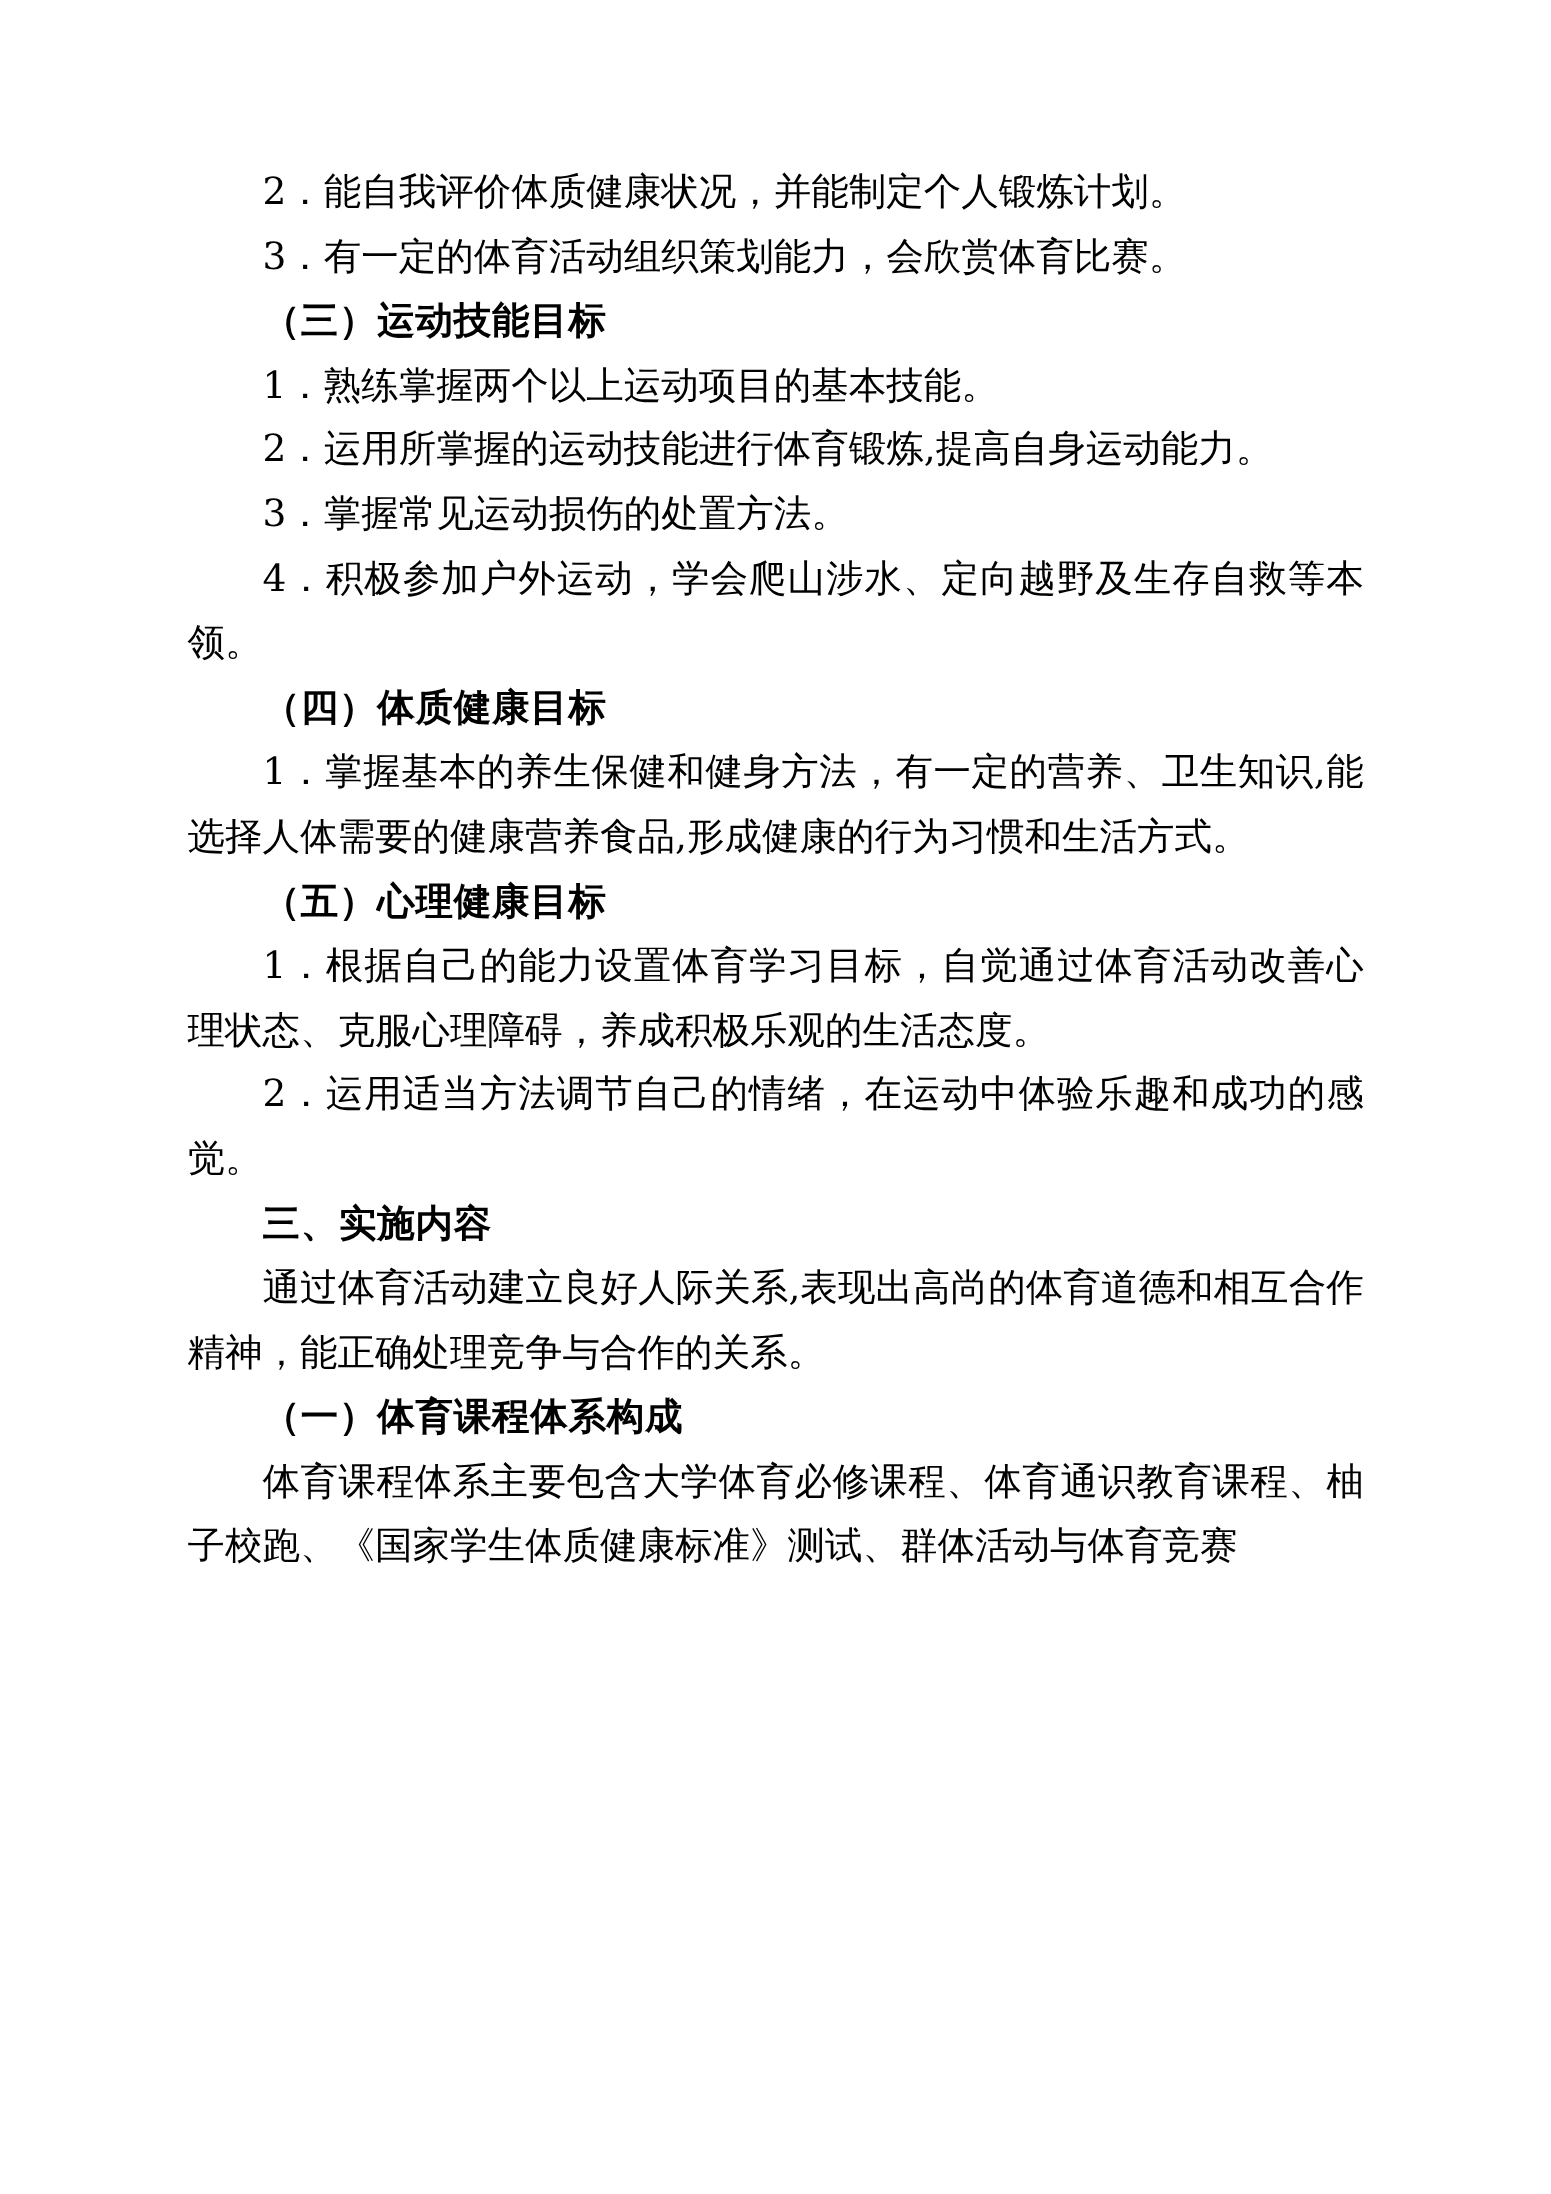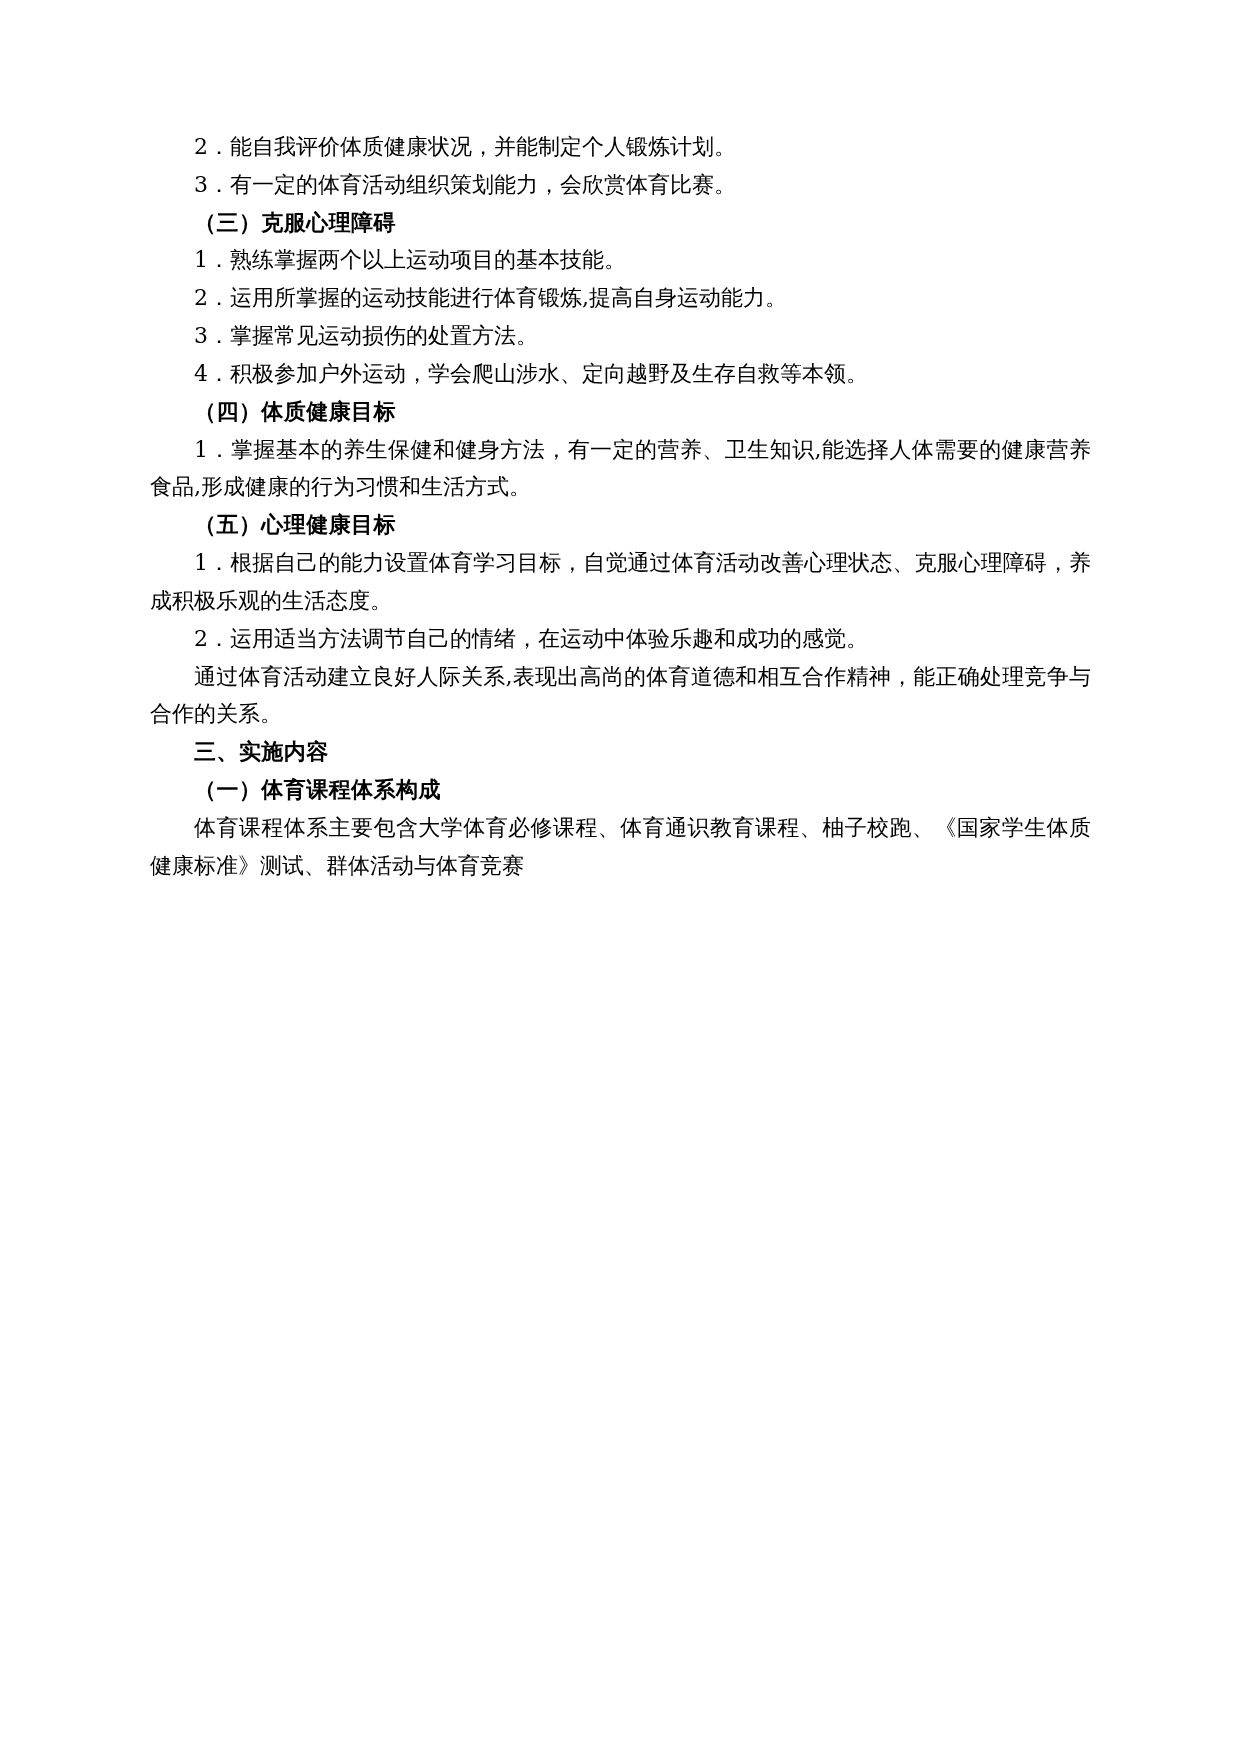--- a/index.html
+++ b/index.html
@@ -12,21 +12,21 @@
     width: 1241px;
     height: 1755px;
     margin: 0 auto;
     background: #ffffff;
     box-sizing: border-box;
     padding: 128px 150px 80px 150px;
     font-family: "DejaVu Serif", serif;
     color: #000000;
   }
   .doc-body {
-    font-size: 22px;
+    font-size: 30px;
     line-height: 1.72;
     text-align: justify;
     text-justify: inter-ideograph;
   }
   .para {
     margin: 0;
     padding: 0;
   }
   
   .indent2 {
@@ -45,38 +45,38 @@
 </style>
 </head>
 <body>
 
 <div class="page">
   <div class="doc-body">
 
     <p class="para listline">2．能自我评价体质健康状况，并能制定个人锻炼计划。</p>
     <p class="para listline">3．有一定的体育活动组织策划能力，会欣赏体育比赛。</p>
 
-    <p class="para heading">（三）克服心理障碍</p>
+    <p class="para heading">（三）运动技能目标</p>
 
     <p class="para listline">1．熟练掌握两个以上运动项目的基本技能。</p>
     <p class="para listline">2．运用所掌握的运动技能进行体育锻炼,提高自身运动能力。</p>
     <p class="para listline">3．掌握常见运动损伤的处置方法。</p>
     <p class="para listline">4．积极参加户外运动，学会爬山涉水、定向越野及生存自救等本领。</p>
 
     <p class="para heading">（四）体质健康目标</p>
 
     <p class="para listline">1．掌握基本的养生保健和健身方法，有一定的营养、卫生知识,能选择人体需要的健康营养食品,形成健康的行为习惯和生活方式。</p>
 
     <p class="para heading">（五）心理健康目标</p>
 
     <p class="para listline">1．根据自己的能力设置体育学习目标，自觉通过体育活动改善心理状态、克服心理障碍，养成积极乐观的生活态度。</p>
     <p class="para listline">2．运用适当方法调节自己的情绪，在运动中体验乐趣和成功的感觉。</p>
 
 
+    <p class="para heading">三、实施内容</p>
+
     <p class="para indent2">通过体育活动建立良好人际关系,表现出高尚的体育道德和相互合作精神，能正确处理竞争与合作的关系。</p>
-
-    <p class="para heading">三、实施内容</p>
     <p class="para heading">（一）体育课程体系构成</p>
 
     <p class="para indent2">体育课程体系主要包含大学体育必修课程、体育通识教育课程、柚子校跑、《国家学生体质健康标准》测试、群体活动与体育竞赛</p>
 
   </div>
 </div>
 
 </body></html>

